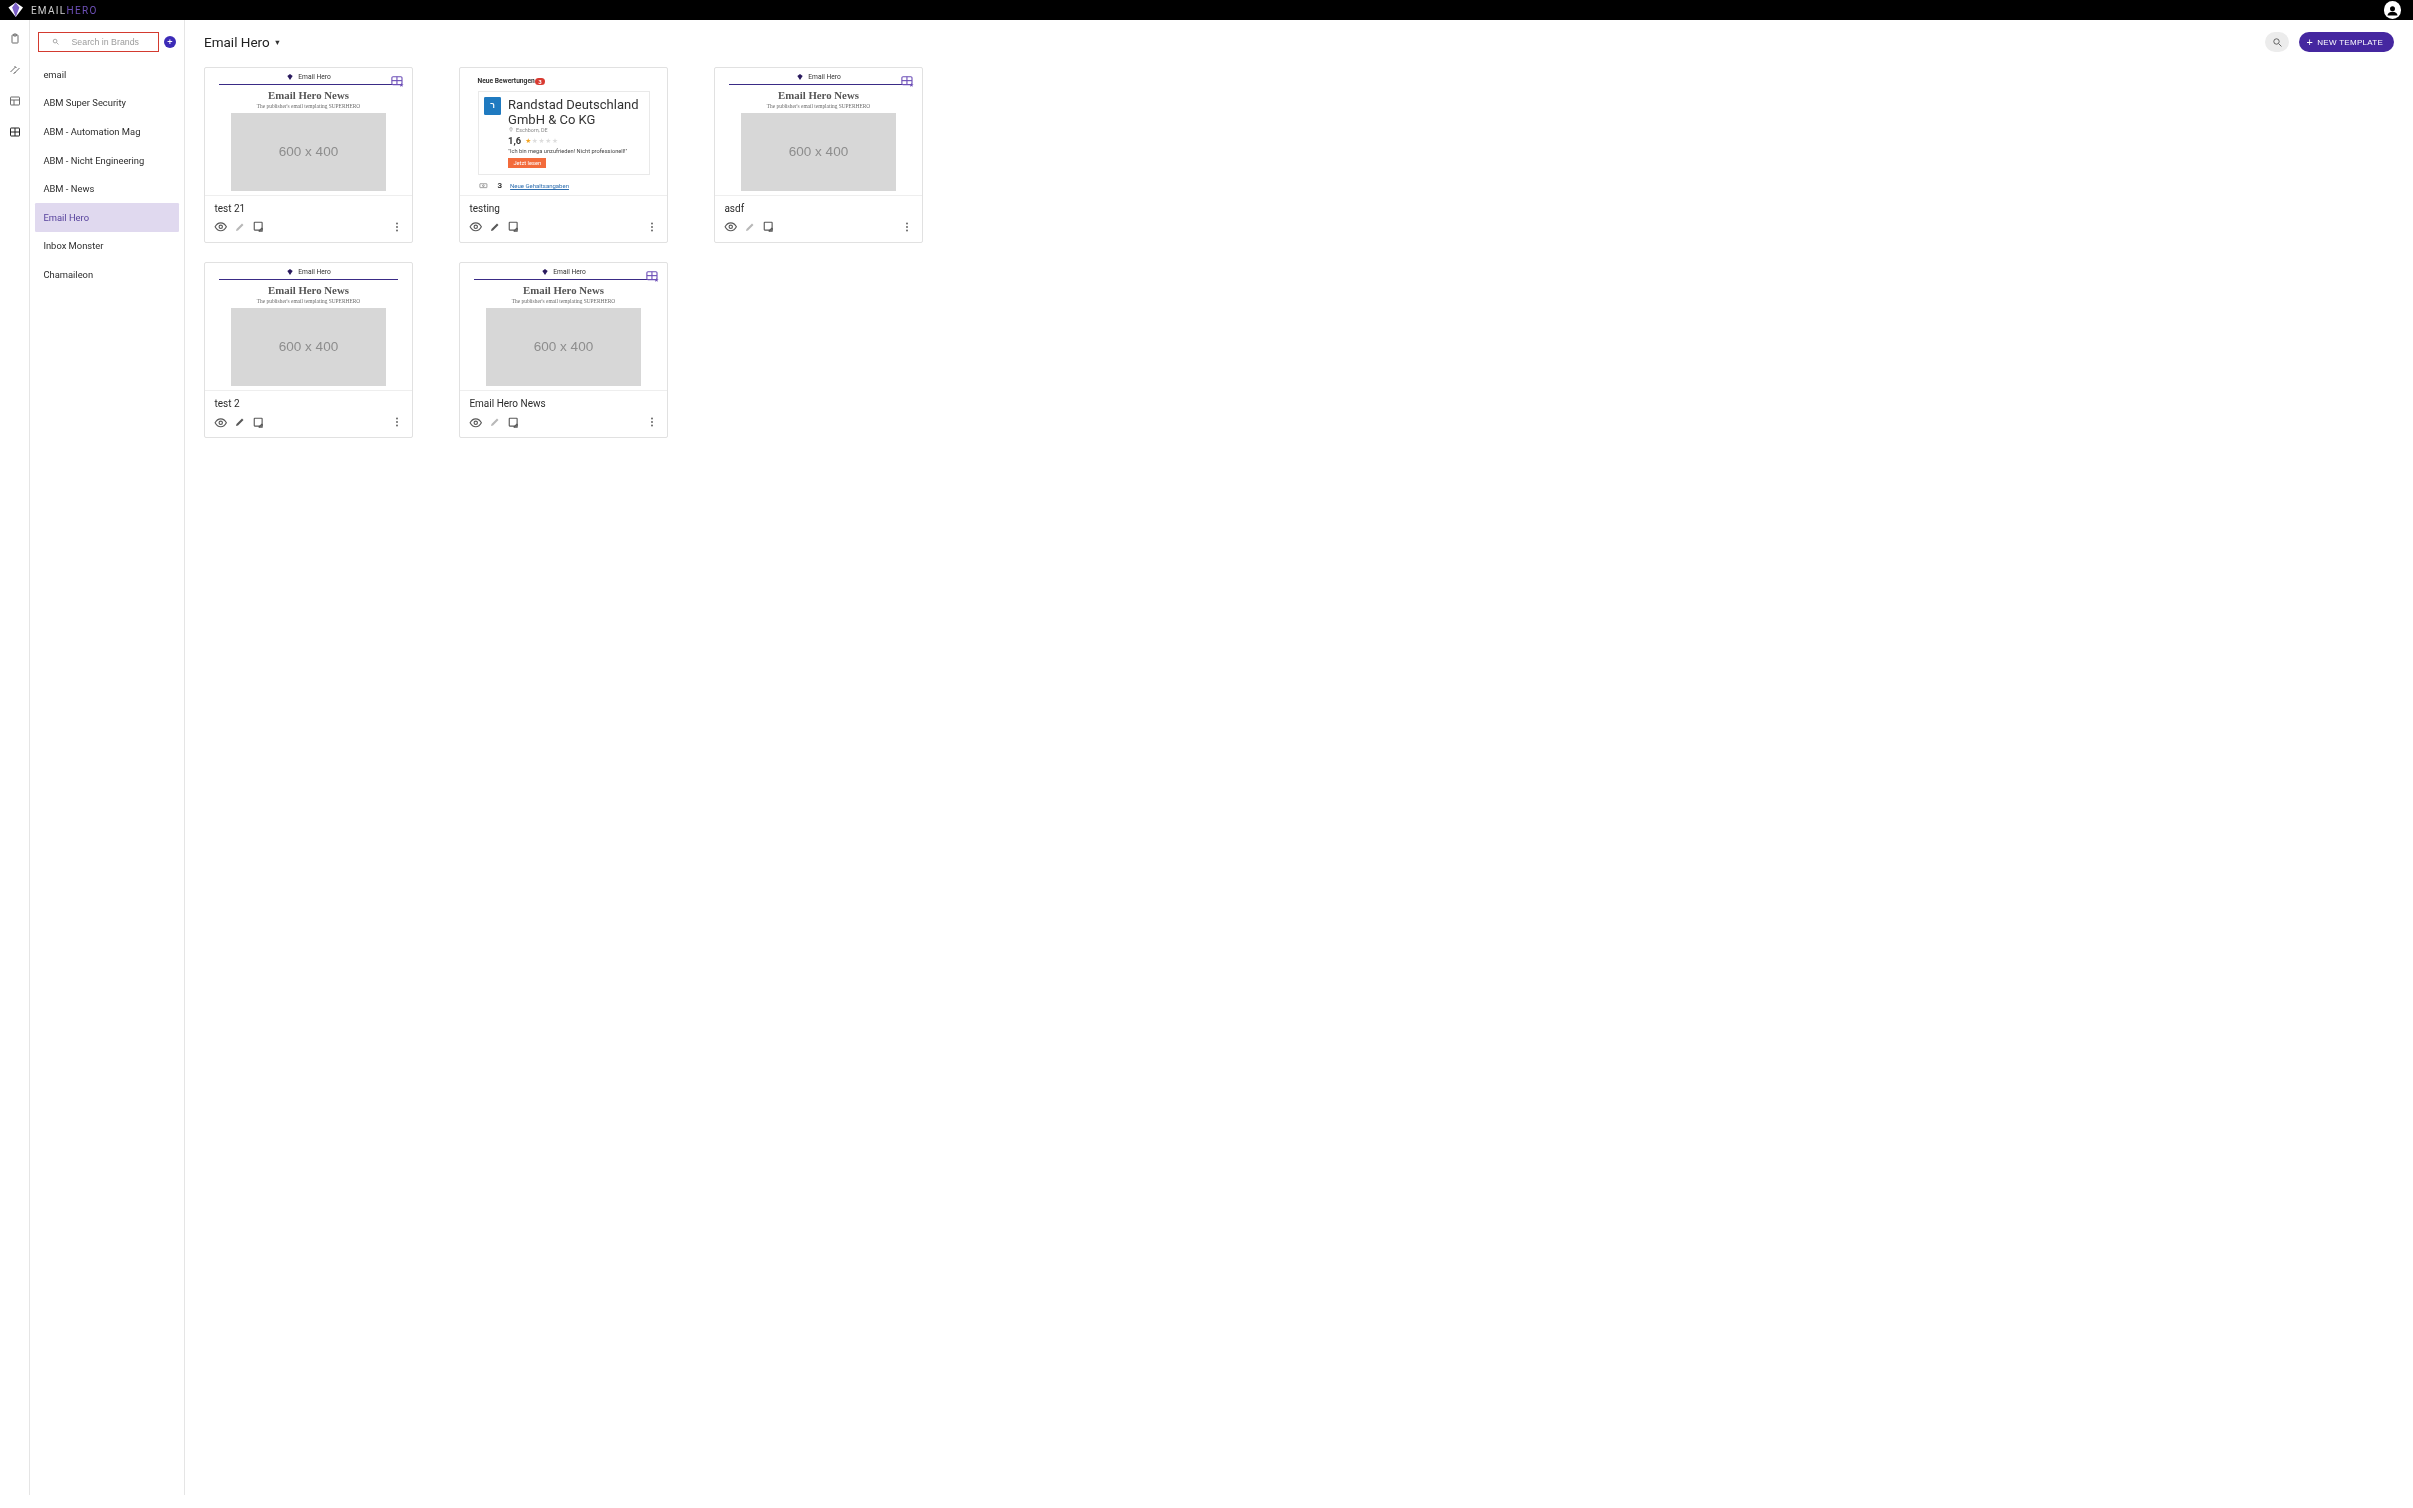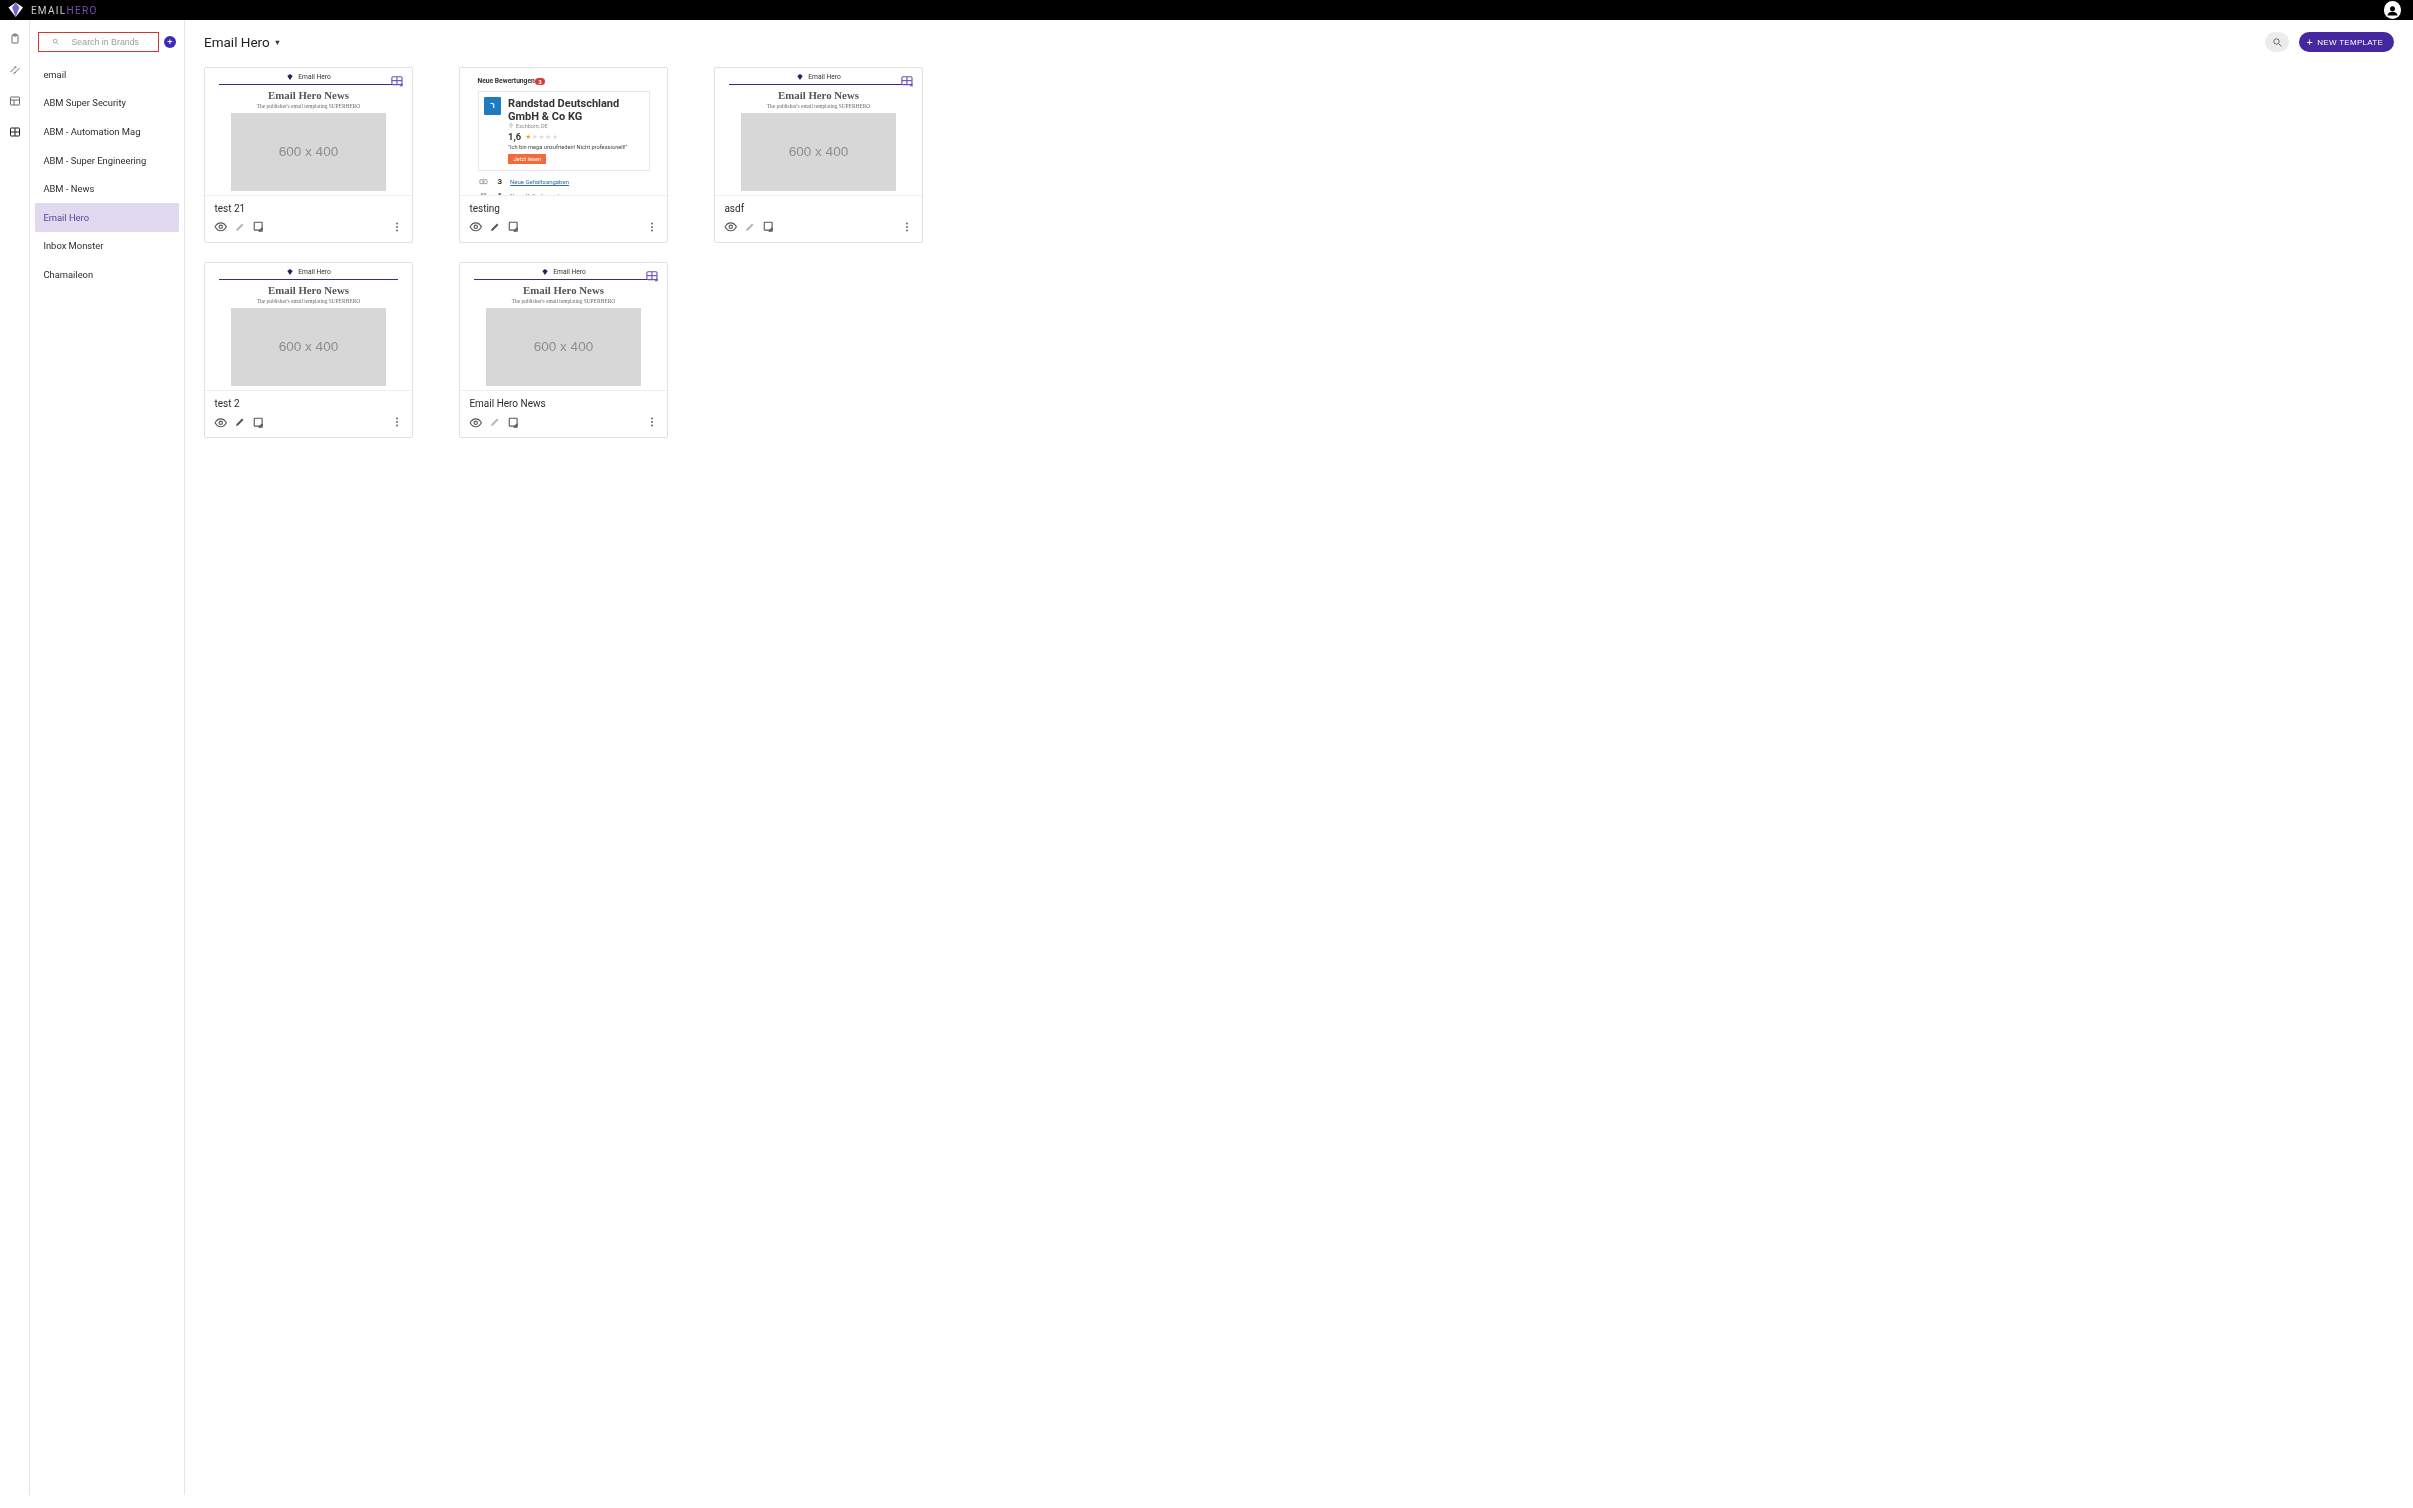--- a/index.html
+++ b/index.html
@@ -258,21 +258,21 @@
   }
   .preview-review .rlogo {
     width:17.5px; height:17.5px;
     background:#1f7ac0;
     color:#fff;
     display:flex; align-items:center; justify-content:center;
     font-size:8px; font-weight:700;
     flex-shrink:0;
     border-radius:1.3px;
   }
-  .preview-review .company { font-weight:700; font-size:11px; }
+  .preview-review .company { font-weight:400; font-size:13px; }
   .preview-review .loc { font-size:5.4px; color:#888; display:flex; align-items:center; gap:2px; }
   .preview-review .score-row { display:flex; align-items:center; gap:4px; margin:2px 0; }
   .preview-review .score { font-size:9.4px; font-weight:700; }
   .preview-review .stars { color:#f4a522; font-size:6.7px; letter-spacing:0.7px; }
   .preview-review .stars .g { color:#ddd; }
   .preview-review .quote { font-size:5.7px; color:#444; margin-bottom:4px; }
   .preview-review .btn {
     background:#f36b3b; color:#fff;
     font-size:5.7px;
     padding:2px 5.4px;
@@ -376,21 +376,21 @@
         <input type="text" placeholder="Search in Brands" style="">
       </div>
       <div class="add-brand">
         <span>+</span>
       </div>
     </div>
     <div id="brand-list">
         <div class="brand-item">email</div>
         <div class="brand-item">ABM Super Security</div>
         <div class="brand-item">ABM - Automation Mag</div>
-        <div class="brand-item">ABM - Super Engineering</div>
+        <div class="brand-item">ABM - Nicht Engineering</div>
         <div class="brand-item">ABM - News</div>
         <div class="brand-item active">Email Hero</div>
         <div class="brand-item">Inbox Monster</div>
         <div class="brand-item">Chamaileon</div>
       </div>
   </div>
 
   <div class="main">
     <div class="main-header">
       <div class="main-title">

